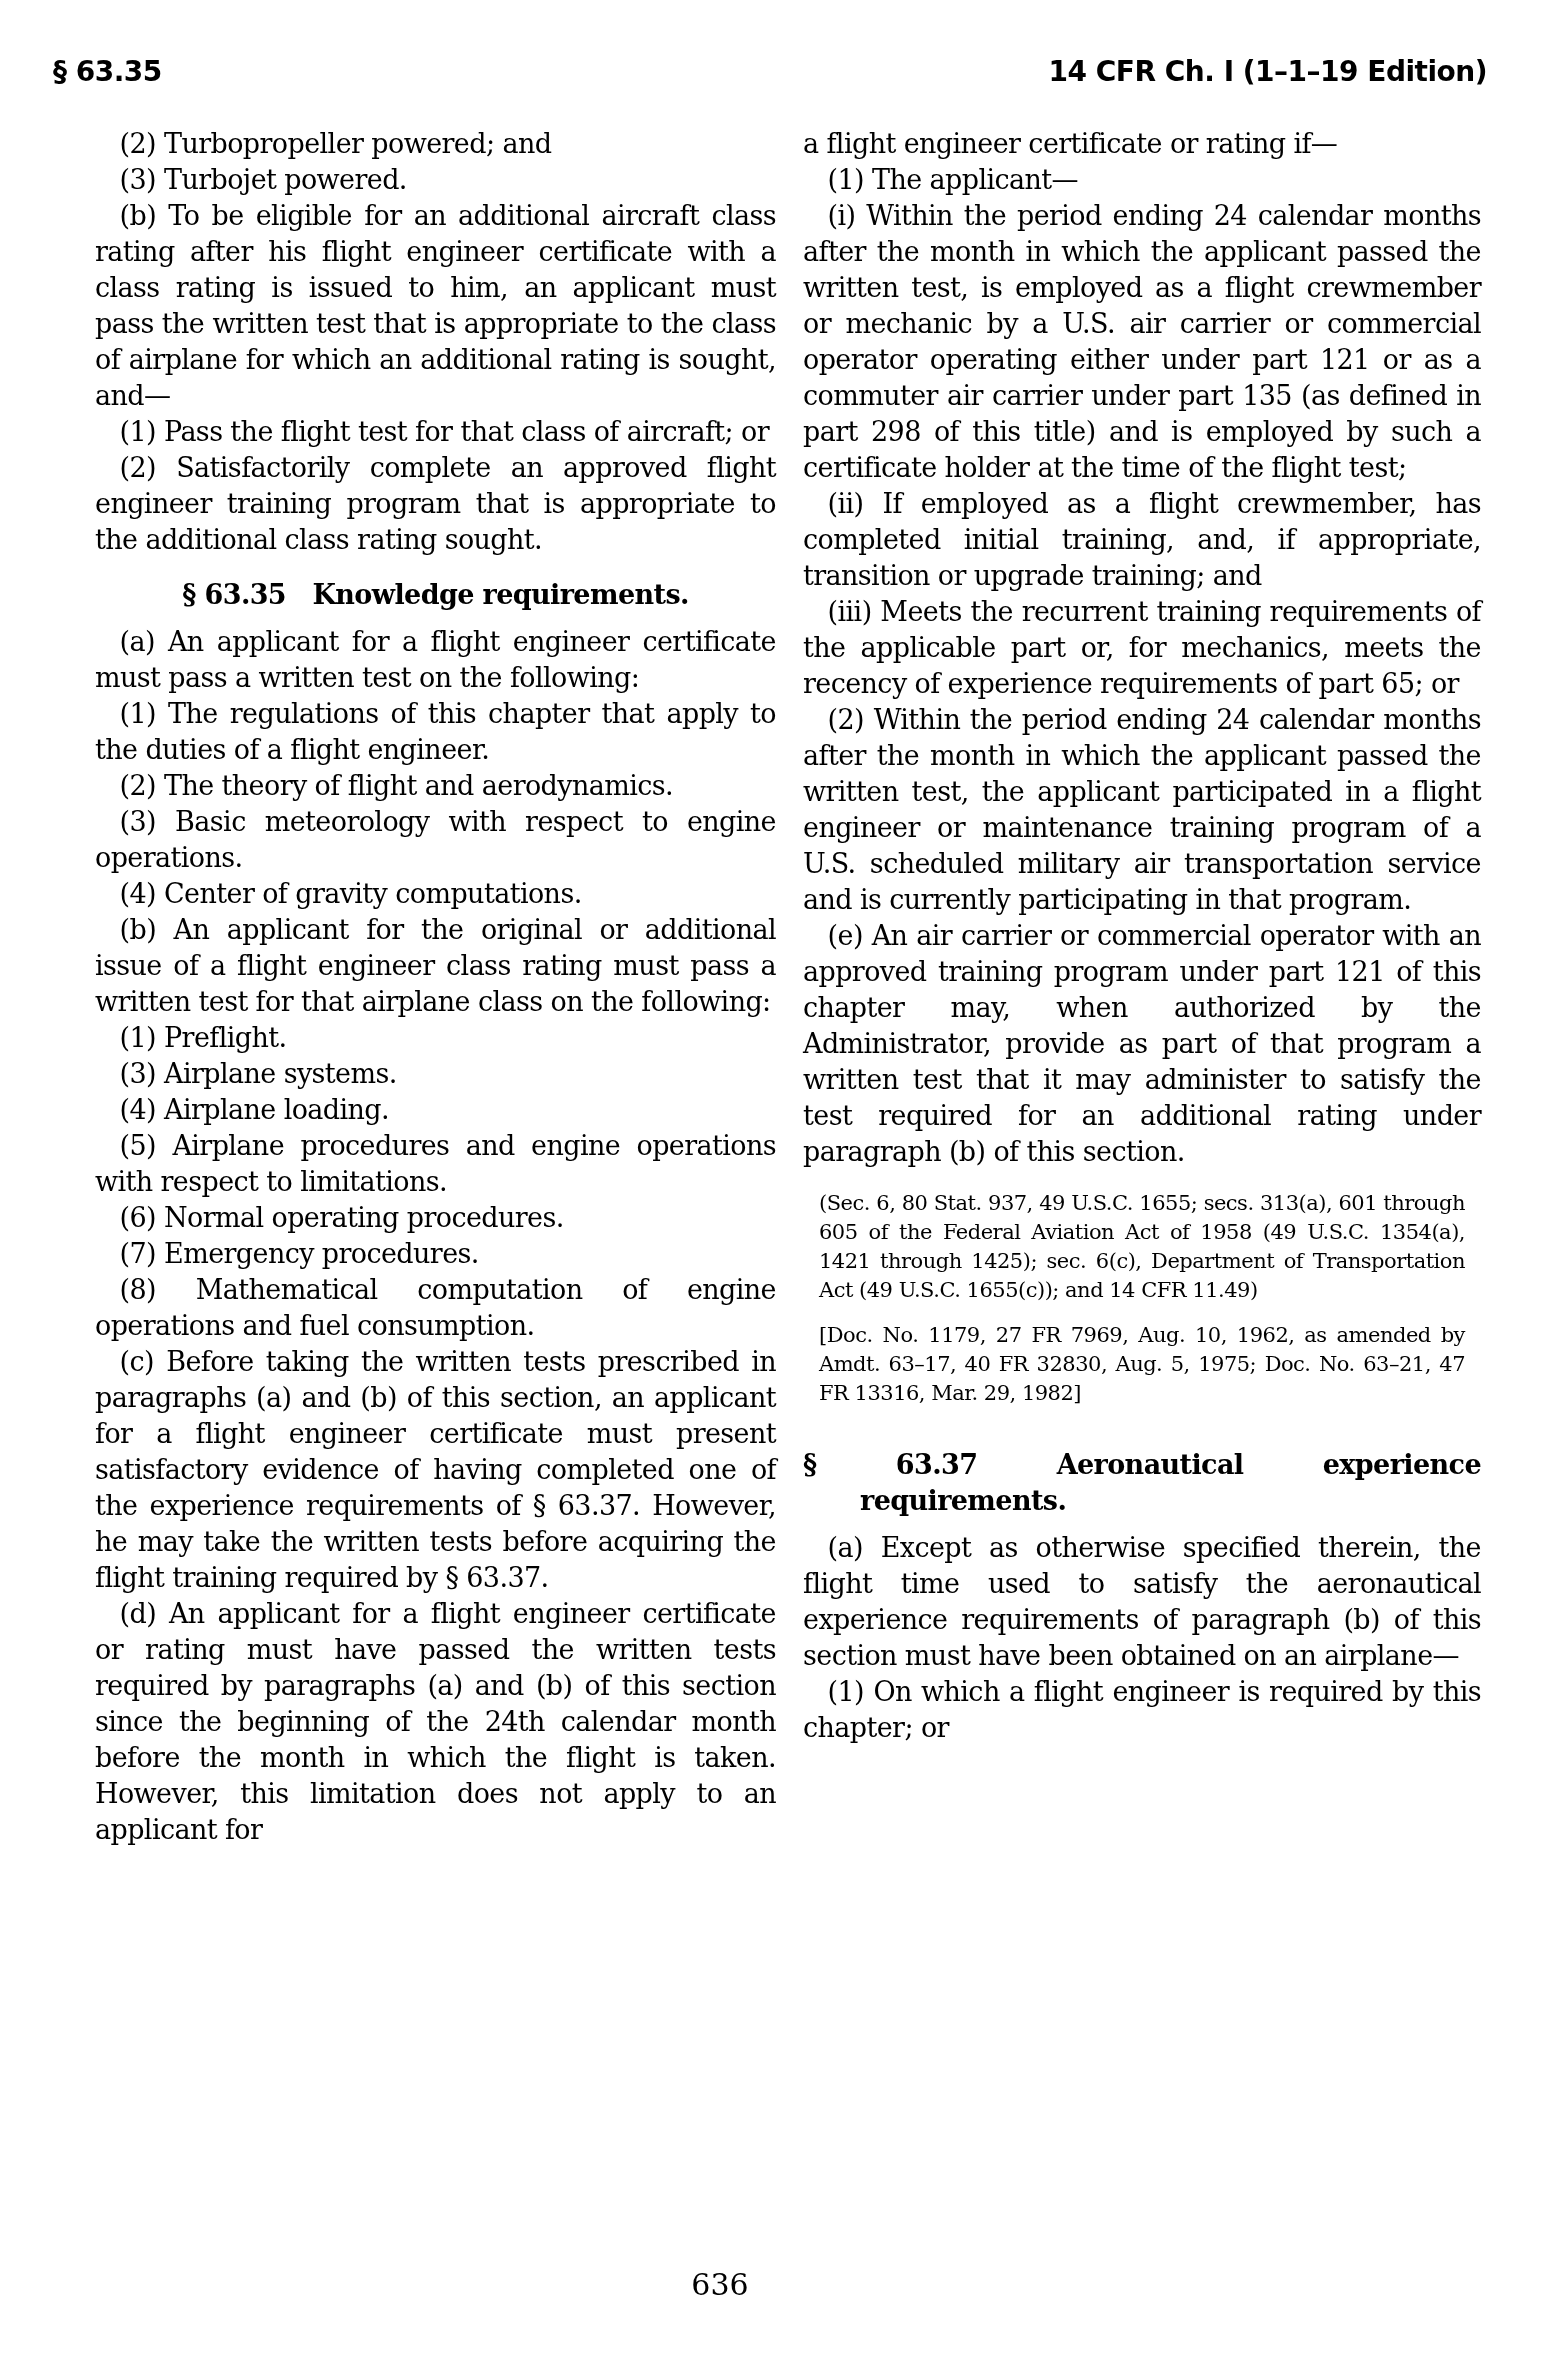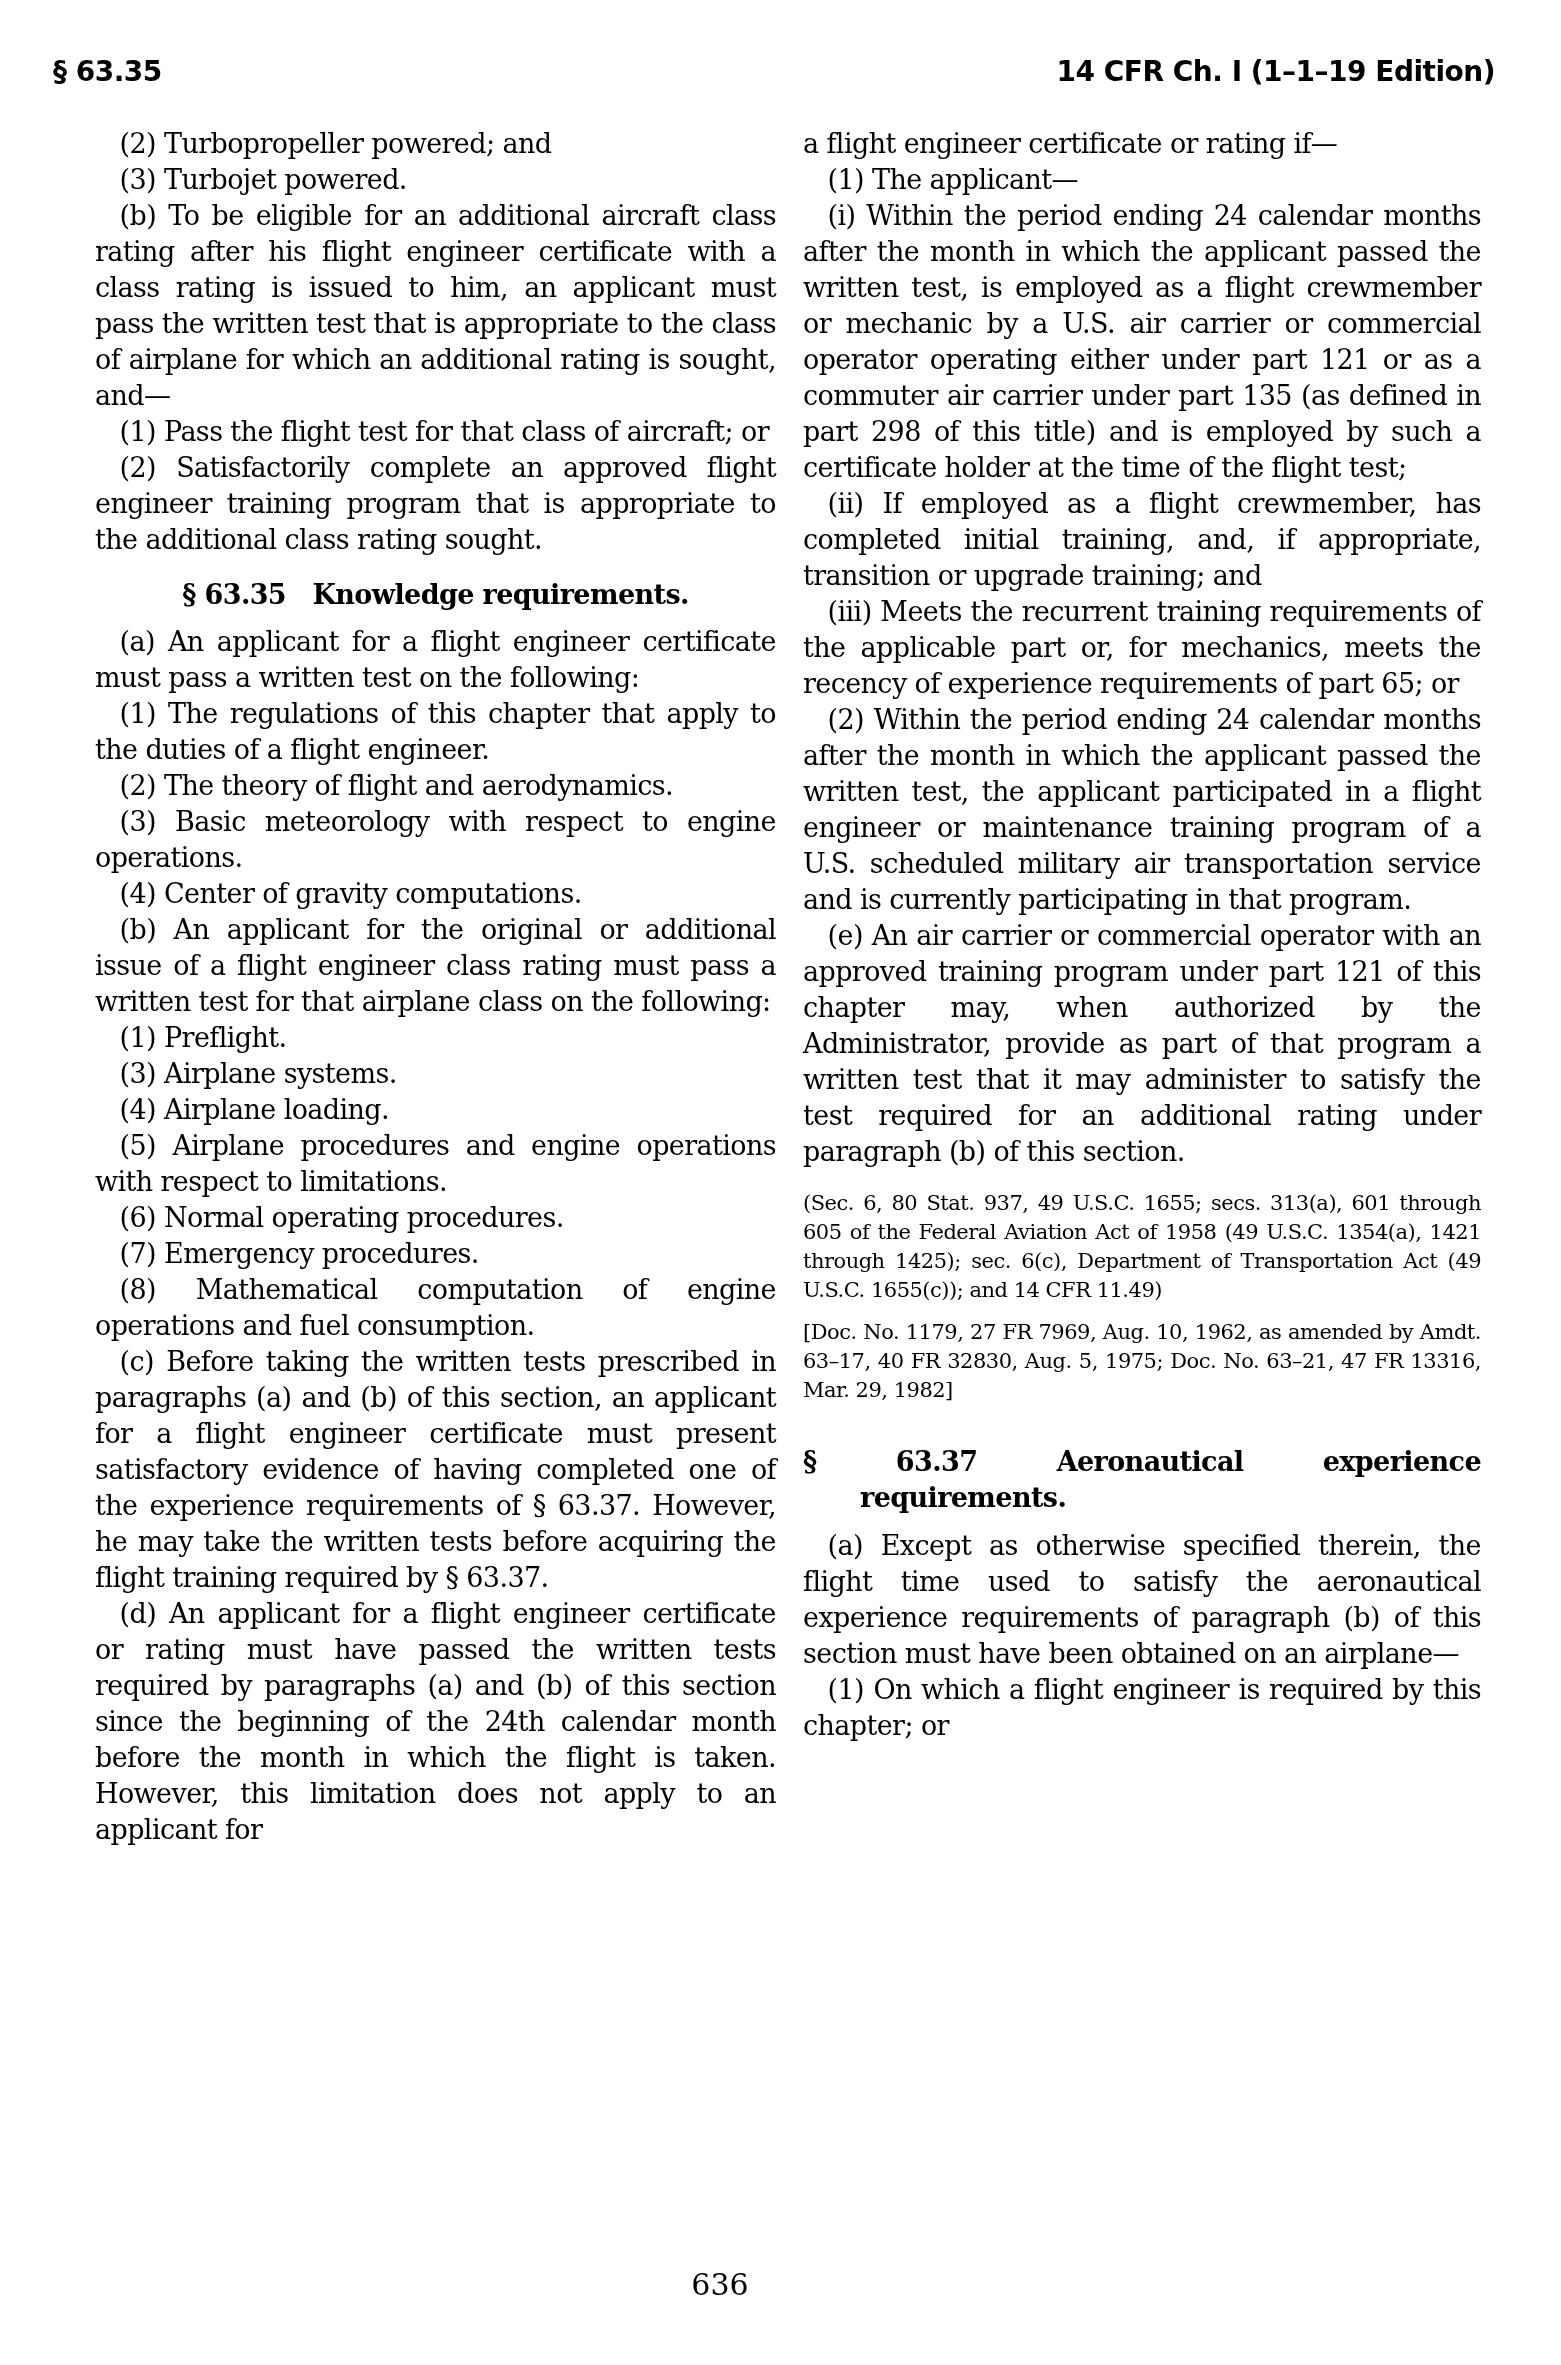--- a/index.html
+++ b/index.html
@@ -4,36 +4,36 @@
 <style>
   html, body { margin: 0; padding: 0; background: #ffffff; }
   body { width: 1561px; height: 2366px; position: relative; overflow: hidden; color: #000; }
   .running-head {
     position: absolute; top: 55px; left: 53px; width: 1446px; height: 44px;
     font-family: "DejaVu Sans", sans-serif; font-weight: bold; font-size: 28px;
     letter-spacing: -0.5px;
     text-decoration: underline;
   }
   .rh-left { position: absolute; left: 0; top: 0; }
-  .rh-right { position: absolute; right: 4px; top: 0; }
+  .rh-right { position: absolute; right: 12px; top: 0; }
   .col {
     position: absolute; top: 126px; width: 681px;
     font-family: "DejaVu Serif", serif; font-size: 27px; line-height: 36px;
     text-align: justify; letter-spacing: -0.6px;
   }
   .col-left { left: 95px; }
   .col-right { left: 803px; width: 678px; }
   .p { margin: 0; text-indent: 24.6px; }
   .p.noind { text-indent: 0; }
   .heading {
     font-weight: bold; margin: 19px 0 11.4px 0; text-indent: 0; text-align: center;
   }
   .heading.hang { padding-left: 57px; text-indent: -57px; text-align: justify; text-align-last: left; margin-top: 39px; }
   .cite {
-    font-size: 21px; line-height: 29px; text-indent: 0; margin: 0; letter-spacing: -0.5px;
+    font-size: 21px; line-height: 29px; text-indent: 0; margin: 16px; letter-spacing: -0.5px;
   }
   .cite + .cite { margin-top: 13.2px; }
   .cite.first { margin-top: 19px; }
   .heading-r { margin-top: 24.6px; }
   .folio {
     position: absolute; top: 2267px; left: 0; width: 1440px; text-align: center;
     font-family: "DejaVu Serif", serif; font-size: 30px;
   }
 </style>
 </head>

